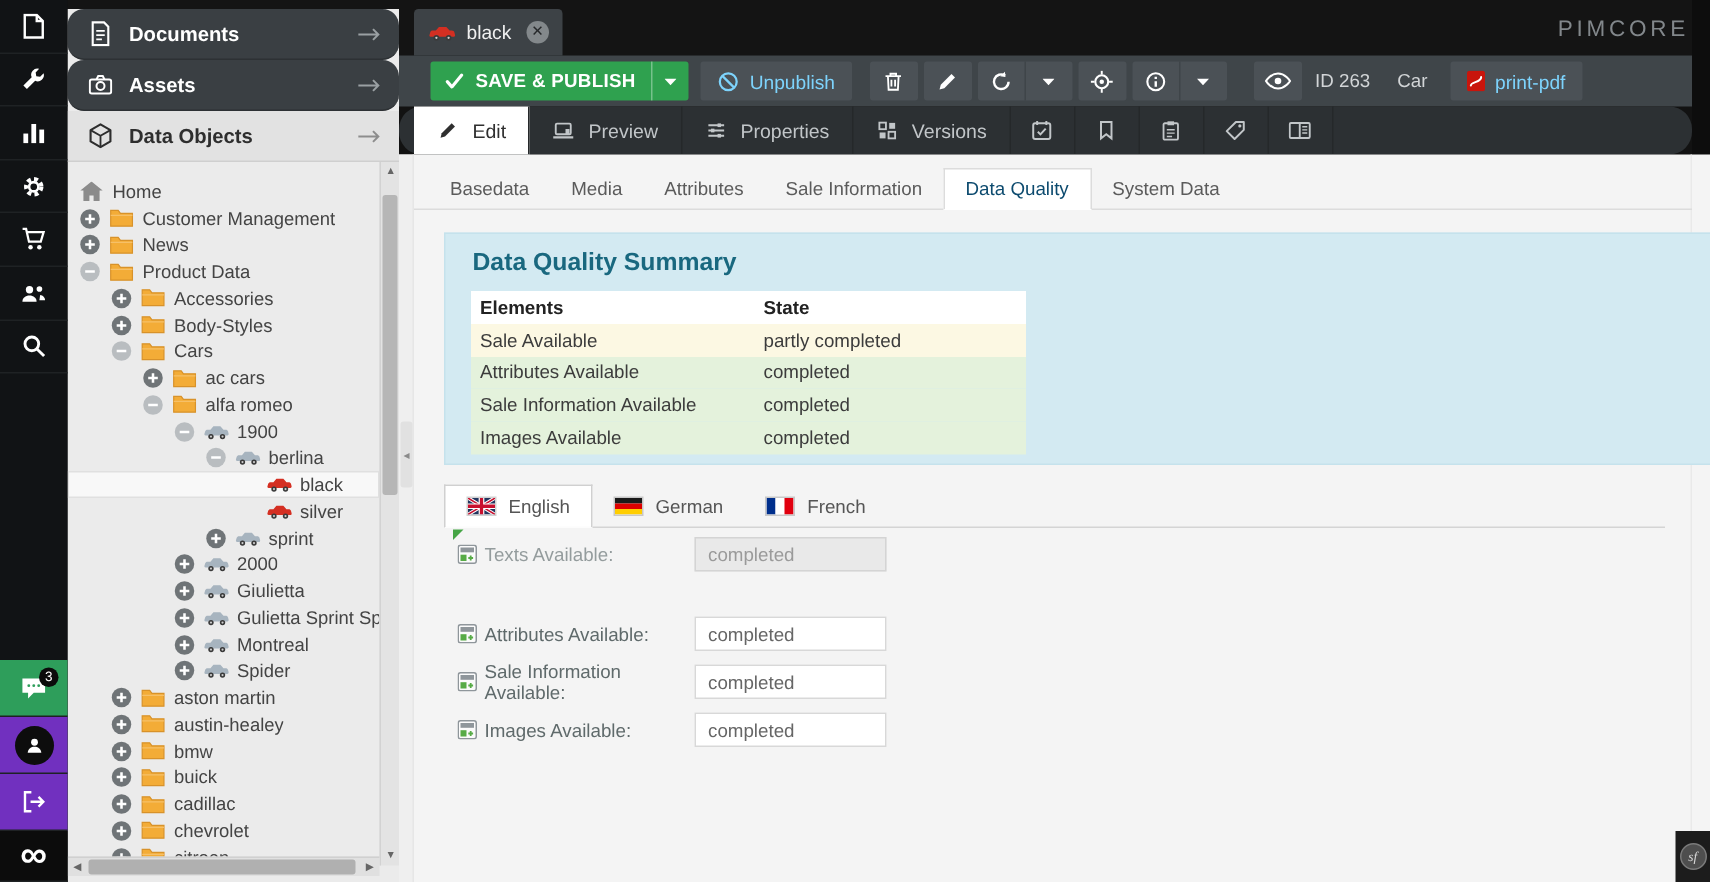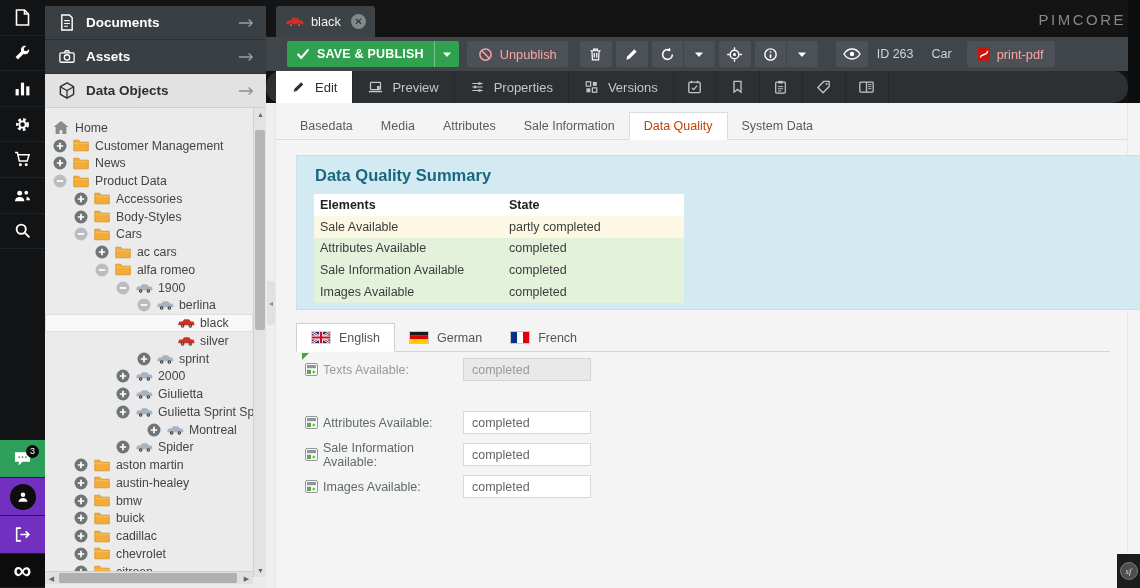--- a/index.html
+++ b/index.html
@@ -19,21 +19,21 @@
   .ib-black  { background:#0c0c0c; height:34px; color:#fff; }
   .ib-badge { position:absolute; top:5px; right:6px; min-width:13px; height:13px; border-radius:7px;
               background:#0b0b0b; color:#fff; font-size:9px; line-height:13px; text-align:center; padding:0 2px; }
   .ib-avatar { width:26px; height:26px; border-radius:50%; background:#0d0d0d; display:flex; align-items:center; justify-content:center; }
   .ib-avatar svg { width:14px; height:14px; }
   .ib-infinity { font-size:25px; font-weight:bold; line-height:1; color:#fff; }
 
   
   .navcol { position:absolute; left:45px; top:6px; width:221px; height:582px; background:#ebebeb; z-index:4; }
   .acc-header { height:34px; display:flex; align-items:center; padding:0 12px 0 14px; cursor:pointer; }
-  .acc-dark { background:#3a3f43; border-bottom:1px solid #2d3134; color:#fff; }
+  .acc-dark { background:#3a3f43; border-bottom:1px solid #2d3134; color:#fff;border-radius:11px; }
   .acc-light { background:#e2e2e2; border-bottom:1px solid #cfcfcf; color:#2e2e2e; }
   .acc-header .acc-ic { margin-right:11px; display:flex; }
   .acc-header .acc-ic svg { width:16px; height:17px; }
   .acc-label { font-size:13.5px; font-weight:bold; flex:1; }
   .acc-arrow { color:#9aa0a3; display:flex; }
   .acc-light .acc-arrow { color:#8d8d8d; }
   .acc-arrow svg { width:16px; height:10px; }
 
   
   .tree { position:absolute; left:0; top:102px; width:208px; height:469px; overflow:hidden; padding-top:11px; }
@@ -65,21 +65,21 @@
   .brand { position:absolute; right:14px; top:11px; color:#82878b; font-size:15px; letter-spacing:2.5px; font-weight:500; }
 
   
   .toolbar { position:absolute; left:266px; top:37px; width:862px; height:34px; background:#3f4549;
              display:flex; align-items:center; padding-left:21px; }
   .tbtn { height:26px; display:flex; align-items:center; border-radius:2px; cursor:pointer; color:#fff; }
   .tb-green { background:#2fa14f; padding:0 0 0 9px; font-weight:bold; font-size:12.5px; margin-right:8px; }
   .tb-green .lbl { margin:0 10px 0 7px; letter-spacing:.2px; }
   .tb-green .seg { width:1px; height:26px; background:rgba(255,255,255,.35); }
   .tb-green .car8 { padding:0 8px; display:flex; }
-  .tb-dark { background:#4b5156; padding:0 11px; font-size:12.8px; color:#fca5a5;text-align:right; }
+  .tb-dark { background:#4b5156; padding:0 11px; font-size:12.8px; color:#7dd3fc;text-align:right; }
   .tb-dark .ic { display:flex; margin-right:7px; }
   .tb-ic { background:#4b5156; width:32px; justify-content:center; margin-left:4px; color:#fff; }
   .tb-ic svg { width:15px; height:15px; }
   .tb-grp { display:flex; margin-left:4px; background:#4b5156; border-radius:2px; height:26px; align-items:center; }
   .tb-grp .half { width:31px; display:flex; justify-content:center; cursor:pointer; color:#fff; }
   .tb-grp .sep { width:1px; height:26px; background:#3f4549; }
   .caret8 svg { width:8px; height:5px; }
   .tb-text { color:#d2d5d7; font-size:12.5px; margin:0 9px; }
   .tb-eye { margin-left:18px; }
   .tb-eye svg { width:18px; height:12px; }
@@ -99,21 +99,21 @@
   
   .content { position:absolute; left:266px; top:103px; width:874px; height:485px; background:#f4f4f4; }
   .splitter { position:absolute; left:0; top:0; width:10px; height:485px; background:#efefef; border-right:1px solid #e6e6e6; }
   .collapse-handle { position:absolute; left:1px; top:178px; width:8px; height:44px; background:#e1e1e1; border-radius:2px;
                      color:#8a8a8a; font-size:8px; display:flex; align-items:center; justify-content:center; cursor:pointer; }
   .rightline { position:absolute; right:12px; top:0; width:1px; height:485px; background:#e9e9e9; }
 
   .subtabbar { position:absolute; left:10px; right:12px; top:9px; height:28px; border-bottom:1px solid #dcdcdc;
                display:flex; padding-left:10px; }
   .stab { padding:0 14px; display:flex; align-items:center; font-size:12.5px; color:#5b5b5b; cursor:pointer; height:28px; }
-  .stab.active { background:#fff; border:1px solid #dcdcdc; border-bottom:1px solid #fff; color:#c2410c; margin-bottom:-1px; }
+  .stab.active { background:#fff; border:1px solid #dcdcdc; border-bottom:1px solid #fff; color:#0c4a6e; margin-bottom:-1px; }
 
   .summary { position:absolute; left:30px; top:52px; width:934px; height:155px; background:#d3eaf2; border:1px solid #c5e2ec; }
   .summary-title { margin:10px 0 0 18px; font-size:16.5px; font-weight:bold; color:#19687f; }
   .stable { margin:9px 0 0 17px; width:370px; font-size:12.5px; color:#3c3c3c; }
   .srow { display:flex; height:21.8px; align-items:center; padding-left:6px; }
   .srow .c1 { width:189px; }
   .srow.head { background:#fff; font-weight:bold; color:#222; }
   .srow.partial { background:#fcf8e3; }
   .srow.complete { background:#e4f2dc; }
 
@@ -805,21 +805,21 @@
             <svg viewBox="0 0 19 12">
               <path d="M1.2 8.6C.4 8.6.1 8 .4 7.2l.5-1.7c.2-.8.9-1.2 1.7-1.2h2.2L7 1.8h5.2l2.3 2.5h1.6c.9 0 1.6.5 1.8 1.3l.4 1.6c.2.8-.1 1.4-.9 1.4z" fill="#a7b4bf"></path>
               <circle cx="5.2" cy="9.4" r="2" fill="#3a3a3a"></circle>
               <circle cx="13.8" cy="9.4" r="2" fill="#3a3a3a"></circle>
               <circle cx="5.2" cy="9.4" r=".8" fill="#cfcfcf"></circle>
               <circle cx="13.8" cy="9.4" r=".8" fill="#cfcfcf"></circle>
             </svg>
           </span>
     <span class="tlabel">Gulietta Sprint Specia</span>
         </div>
-        <div class="trow" style="padding-left:102px">
+        <div class="trow" style="padding-left:71px">
     <span class="texp">
             <svg viewBox="0 0 14 14">
               <circle cx="7" cy="7" r="6.5" fill="#6f7477"></circle>
               <path d="M7 3.8v6.4M3.8 7h6.4" stroke="#fff" stroke-width="1.7"></path>
             </svg>
           </span>
           <span class="ticon car">
             <svg viewBox="0 0 19 12">
               <path d="M1.2 8.6C.4 8.6.1 8 .4 7.2l.5-1.7c.2-.8.9-1.2 1.7-1.2h2.2L7 1.8h5.2l2.3 2.5h1.6c.9 0 1.6.5 1.8 1.3l.4 1.6c.2.8-.1 1.4-.9 1.4z" fill="#a7b4bf"></path>
               <circle cx="5.2" cy="9.4" r="2" fill="#3a3a3a"></circle>

